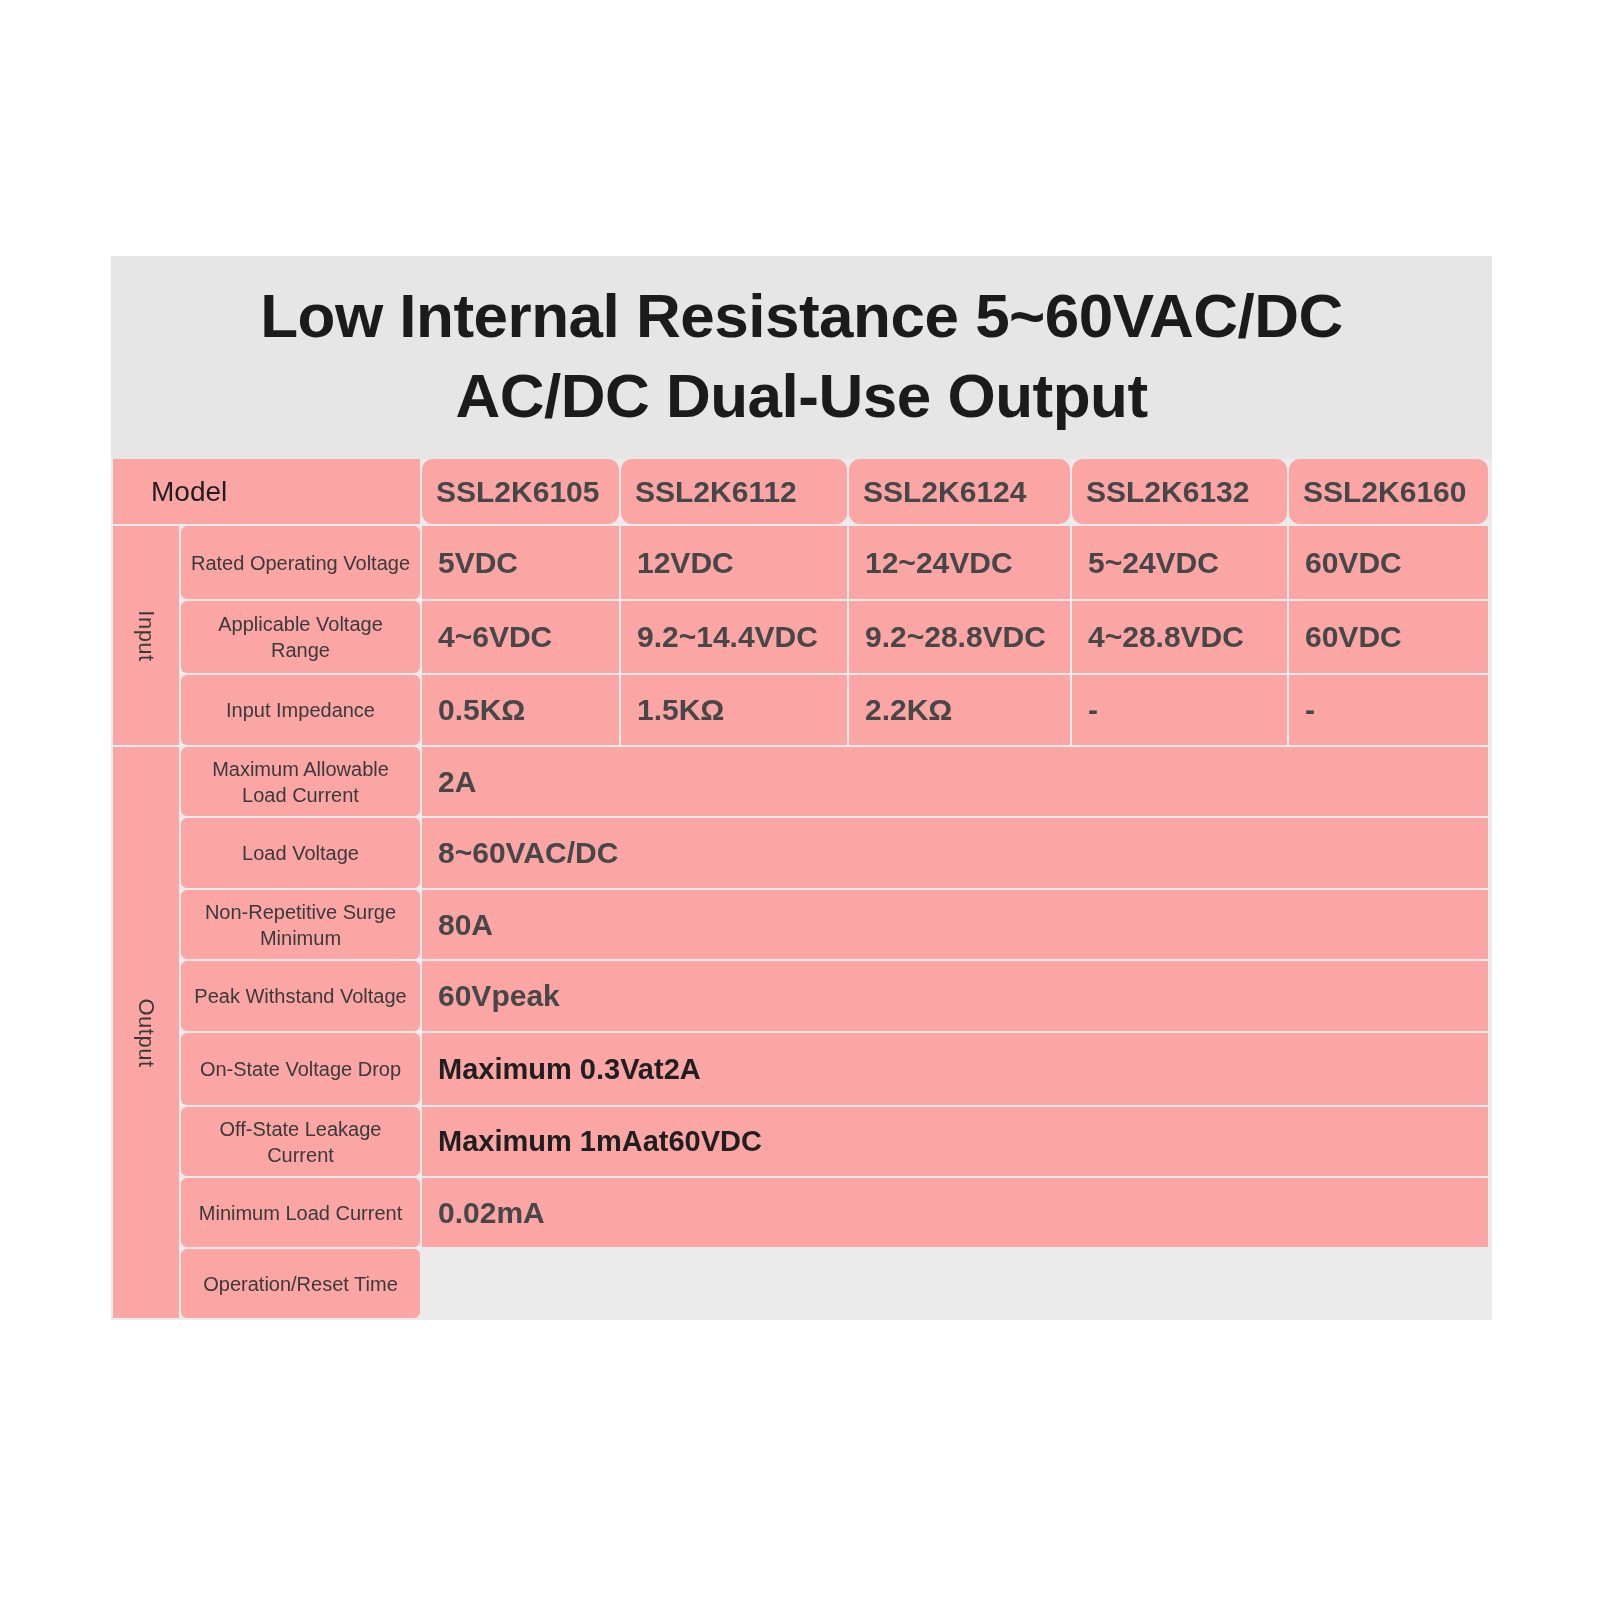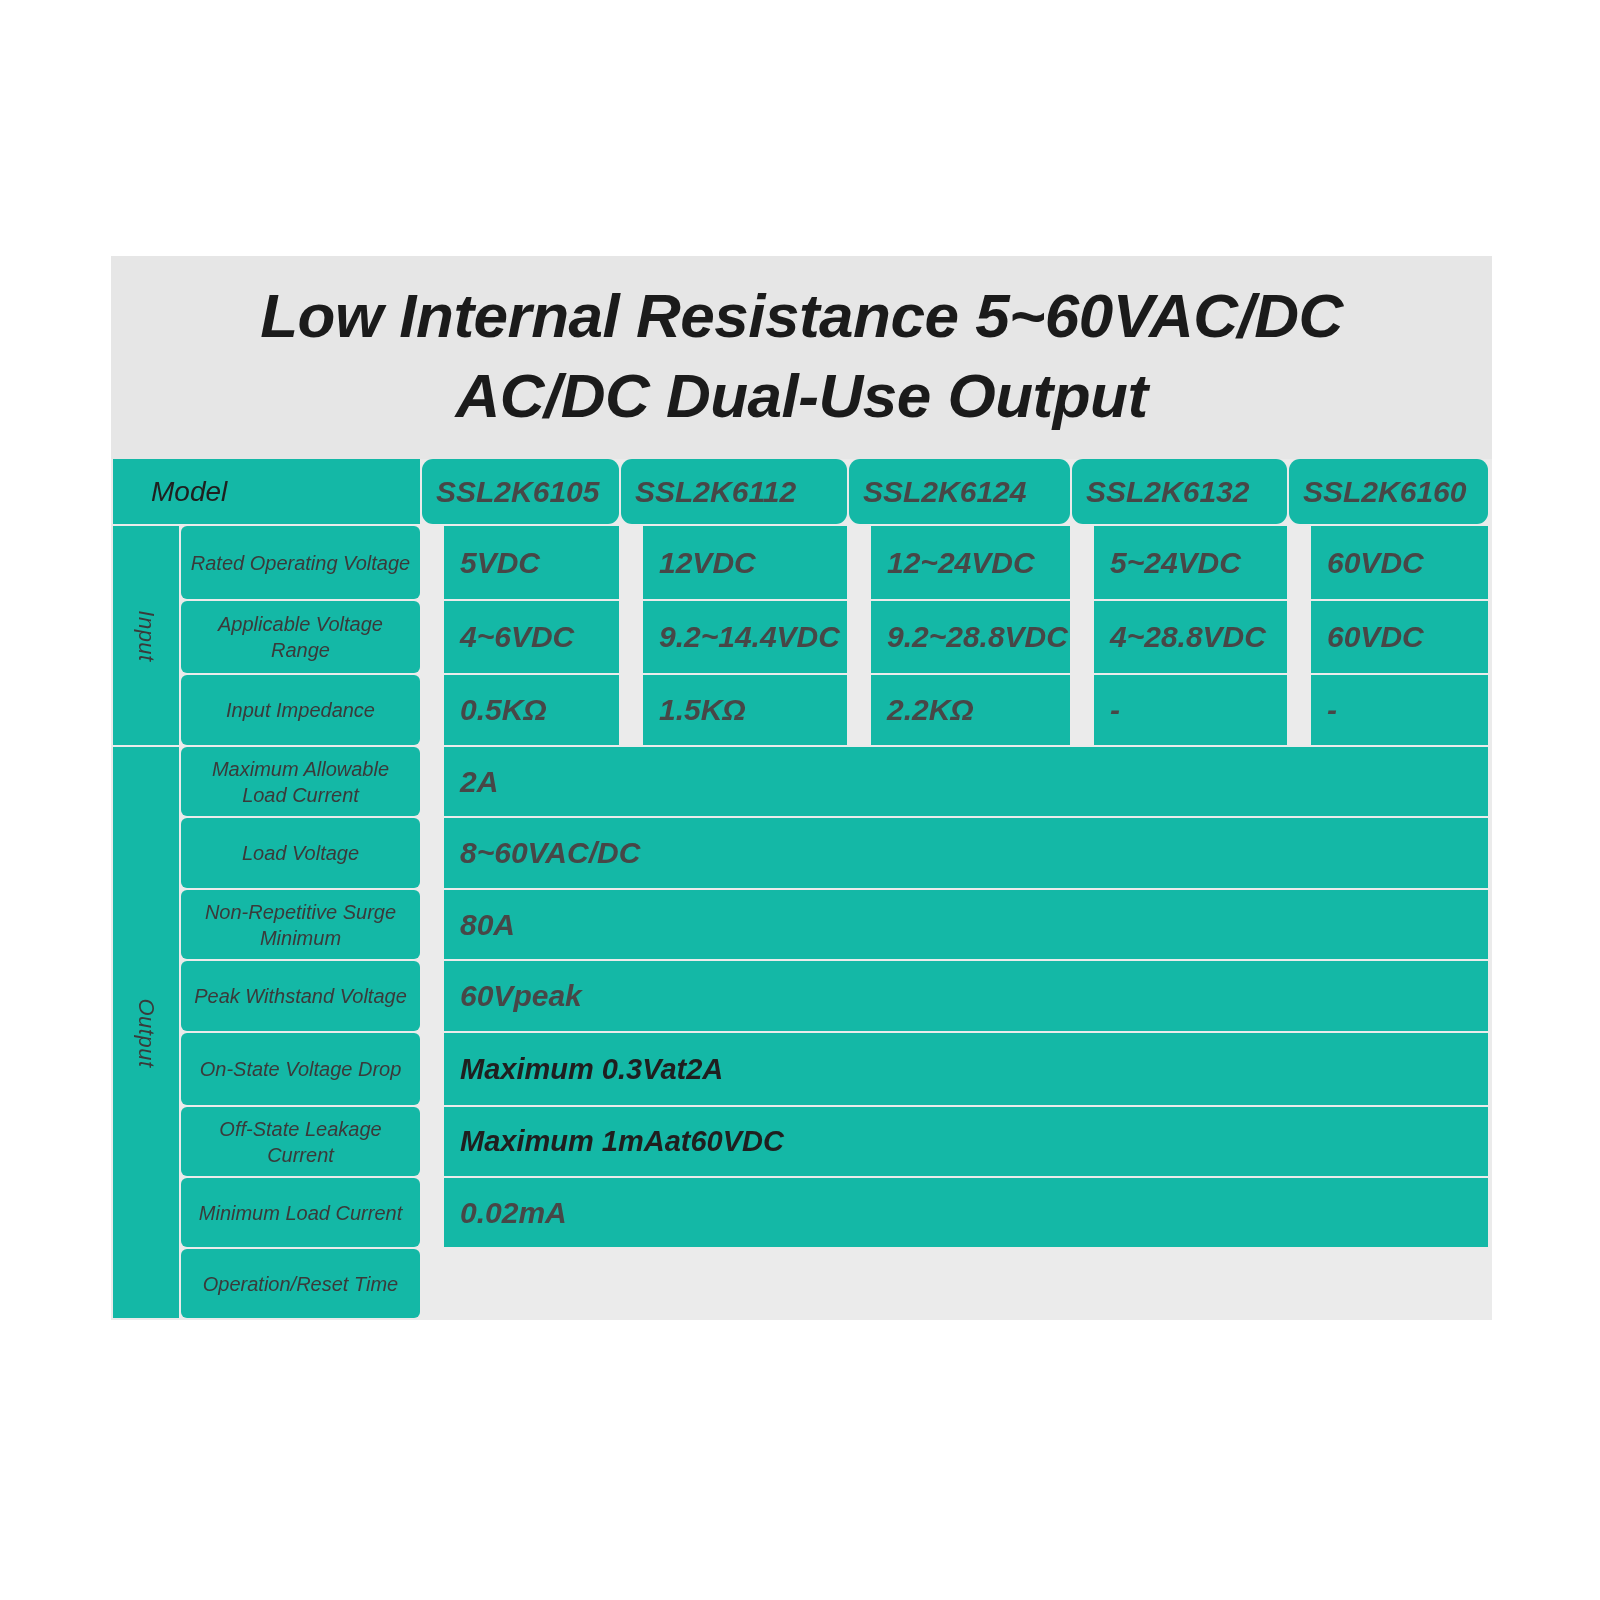--- a/index.html
+++ b/index.html
@@ -13,21 +13,20 @@
     background: #ffffff;
     font-family: "Liberation Sans", "DejaVu Sans", sans-serif;
     overflow: hidden;
     color: #222;
   }
   .sheet {
     position: absolute;
     left: 111px;
     top: 256px;
     width: 1381px;
-    font-style: italic;
   }
   .title-block {
     box-sizing: border-box;
     width: 100%;
     height: 203px;
     background: var(--header_bg, #e6e6e6);
     text-align: center;
     padding-top: 20px;
   }
   .title-line {
@@ -41,21 +40,21 @@
   .spec-table {
     display: grid;
     grid-template-columns: 66px 239px 197px 226px 221px 215px 199px;
     grid-template-rows: 65px 73px 72px 70px 69px 70px 69px 70px 72px 69px 69px 69px;
     gap: 2px;
     background: var(--border, #ebebeb);
     border: 2px solid var(--border, #ebebeb);
     border-top: 0;
   }
   .cell {
-    background: #14b8a6;
+    background: #fca5a5;
     display: flex;
     align-items: center;
     overflow: hidden;
   }
   .model-label {
     font-size: 28px;
     font-weight: 400;
     color: var(--em_text, #1f1f1f);
     padding-left: 38px;
   }
@@ -77,21 +76,20 @@
     white-space: pre-line;
     padding: 0 6px;
     border-radius: 6px;
   }
   .value {
     font-size: 30px;
     font-weight: 600;
     color: var(--value_text, #474747);
     padding-left: 16px;
     white-space: nowrap;
-    margin-left: 22px;
   }
   .value.em {
     font-size: 29px;
     font-weight: 700;
     color: var(--em_text, #1f1f1f);
   }
   .side {
     justify-content: center;
   }
   .side .vtext {

